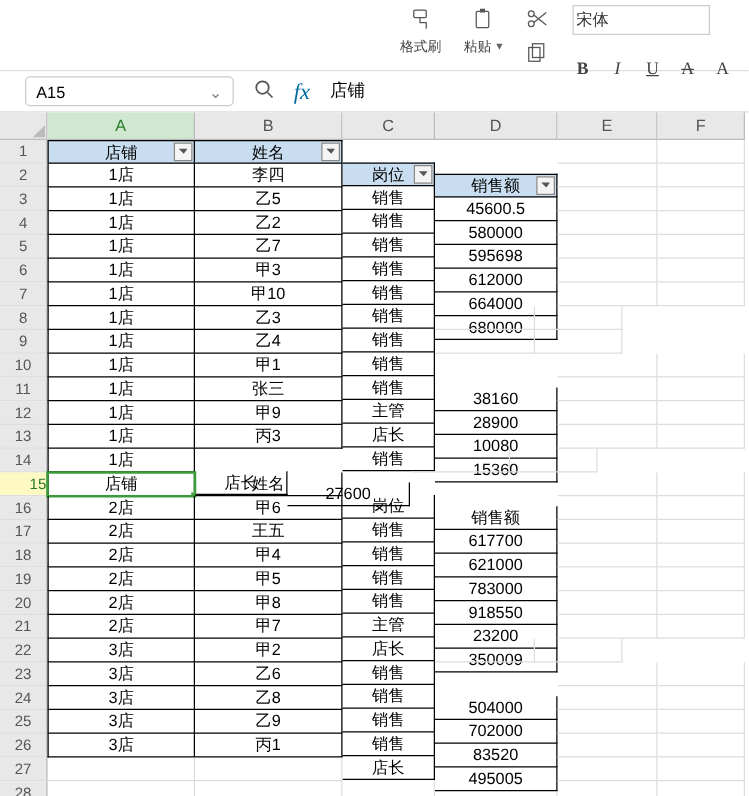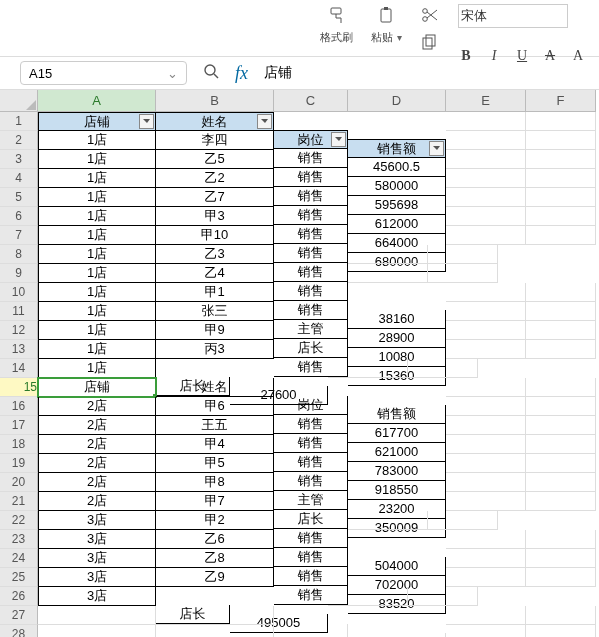--- a/index.html
+++ b/index.html
@@ -397,20 +397,21 @@
       <div class="row">
         <div class="cell  databorder firstcol">3店</div>
         <div class="cell  databorder">乙9</div>
         <div class="cell cC databorder">销售</div>
         <div class="cell cD databorder">83520</div>
         <div class="cell cE"></div>
         <div class="cell cF"></div>
       </div>
       <div class="row">
         <div class="cell  databorder firstcol">3店</div>
+        <div class="cell  databorder">丙1</div>
         <div class="cell cC databorder">店长</div>
         <div class="cell cD databorder">495005</div>
         <div class="cell cE"></div>
         <div class="cell cF"></div>
       </div>
       <div class="row">
         <div class="cell "></div>
         <div class="cell "></div>
         <div class="cell cC"></div>
         <div class="cell cD"></div>

